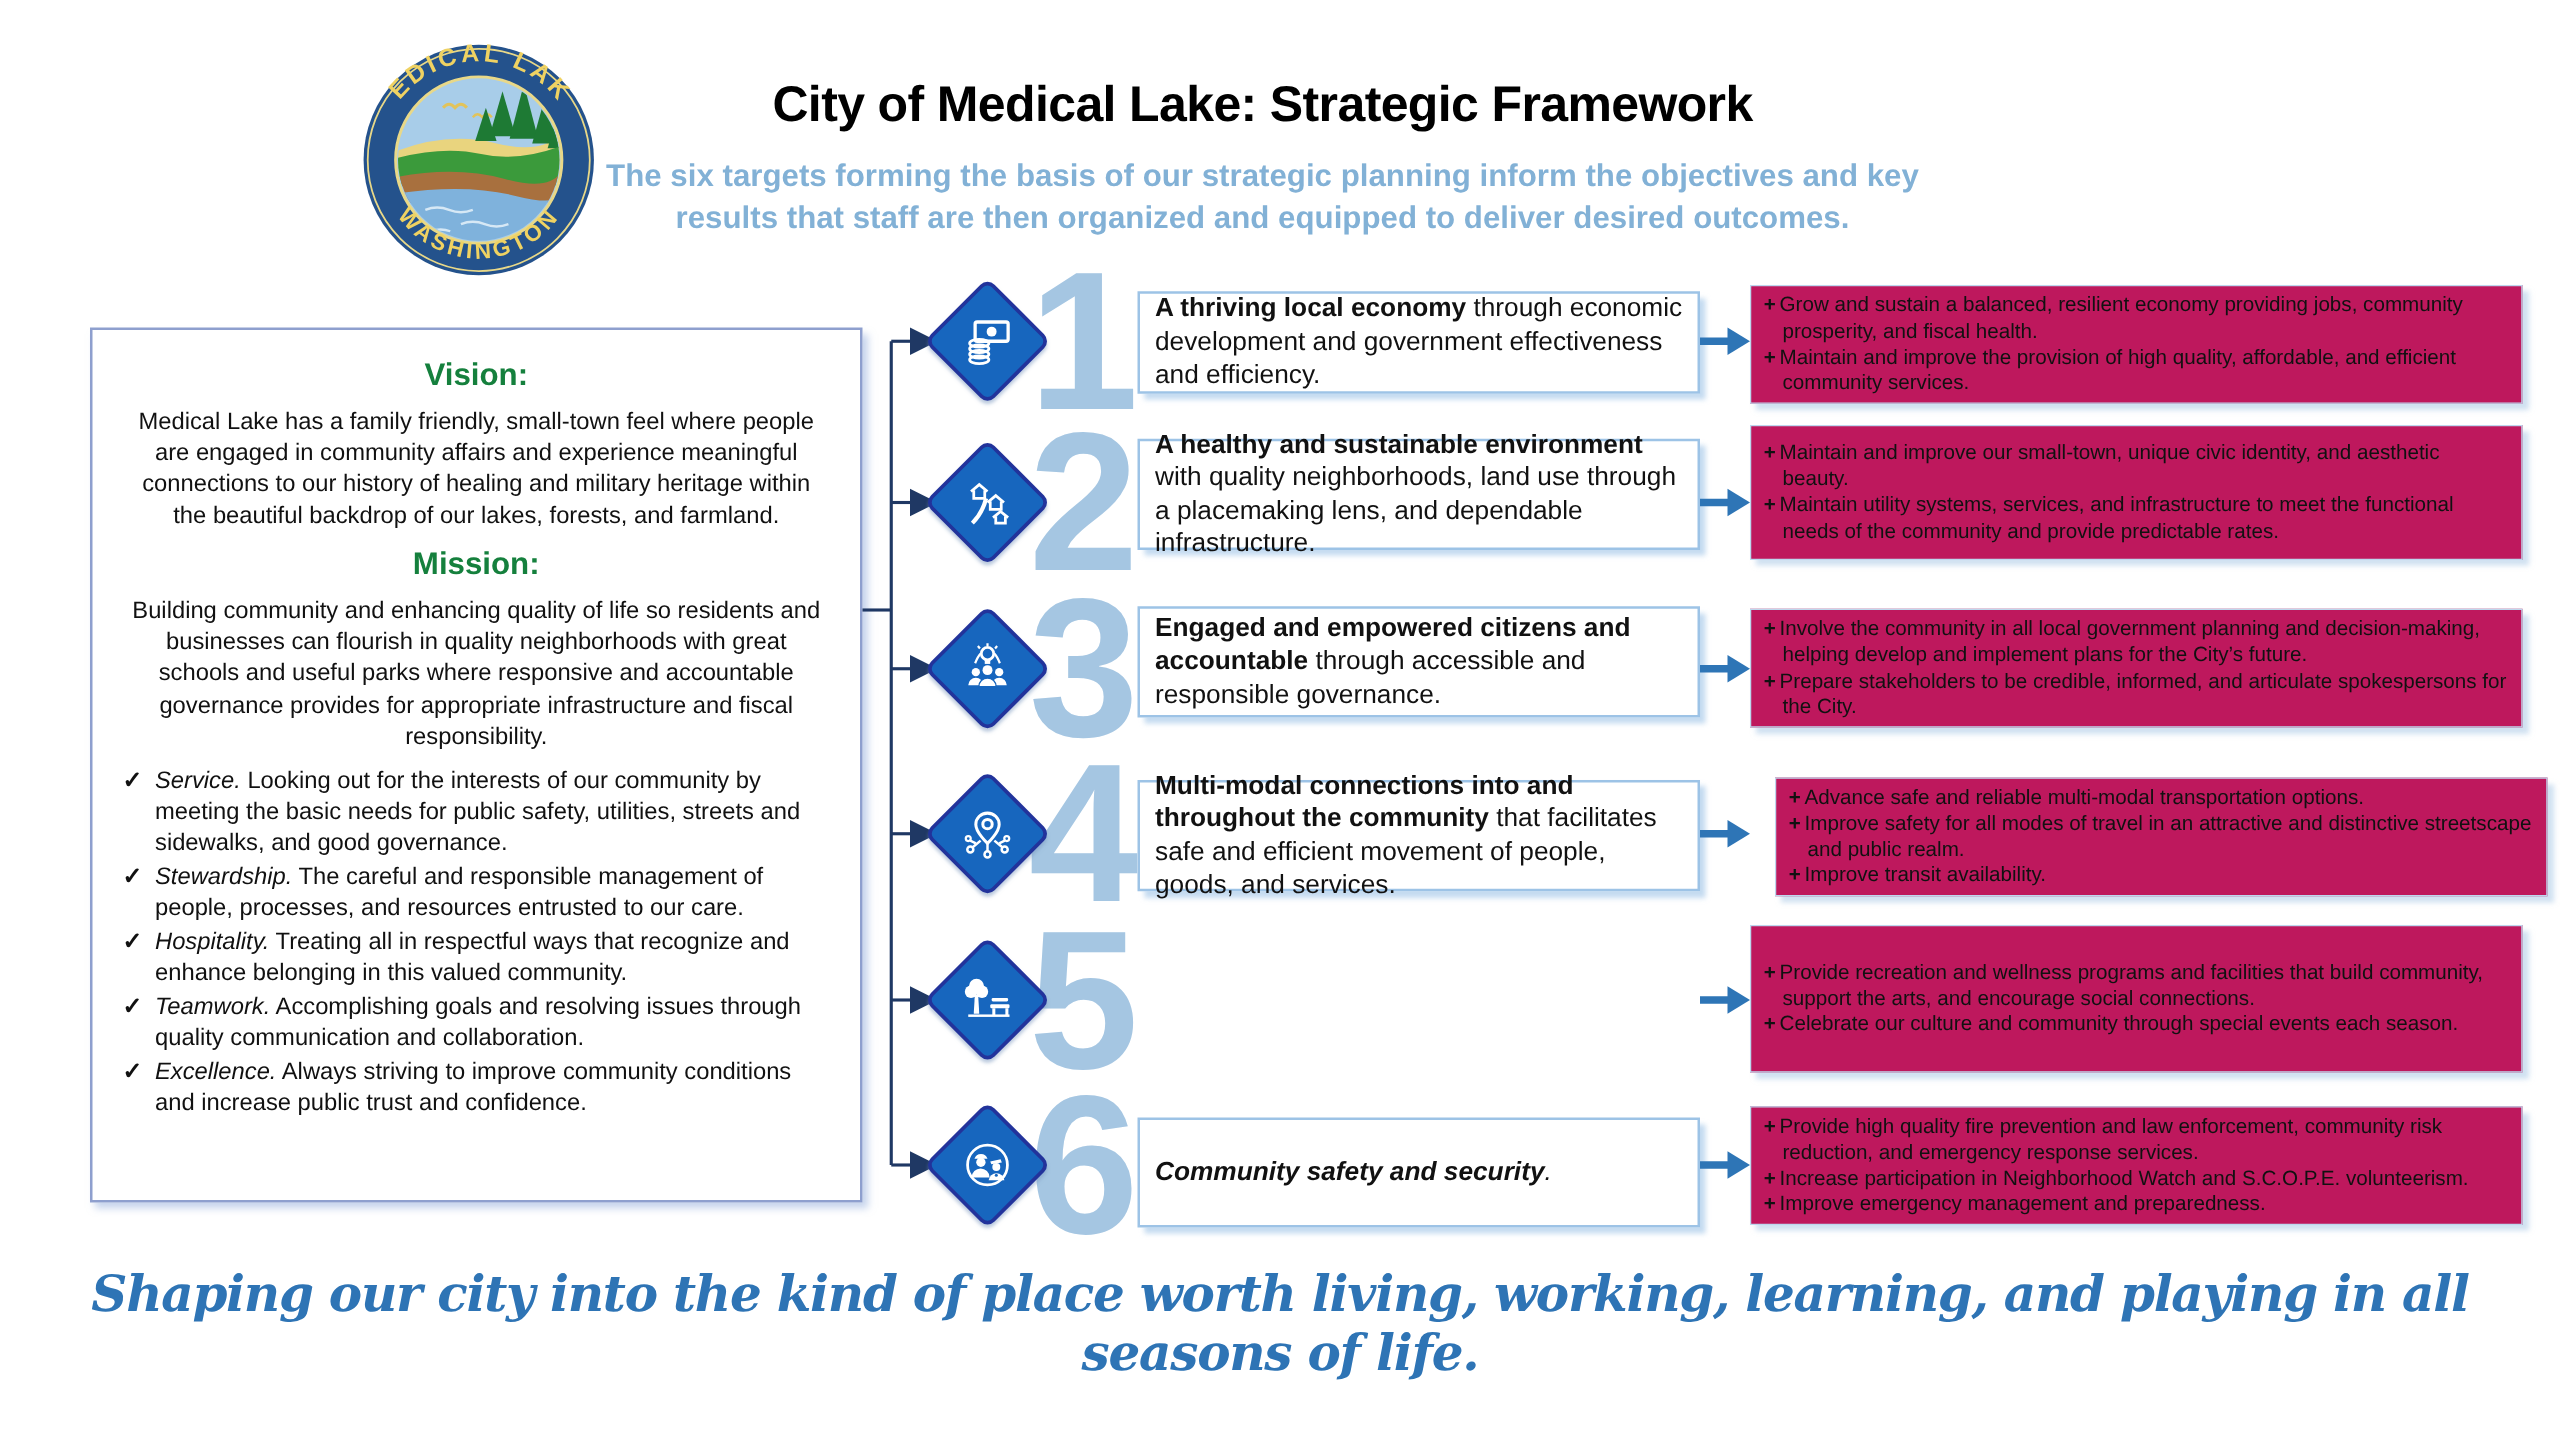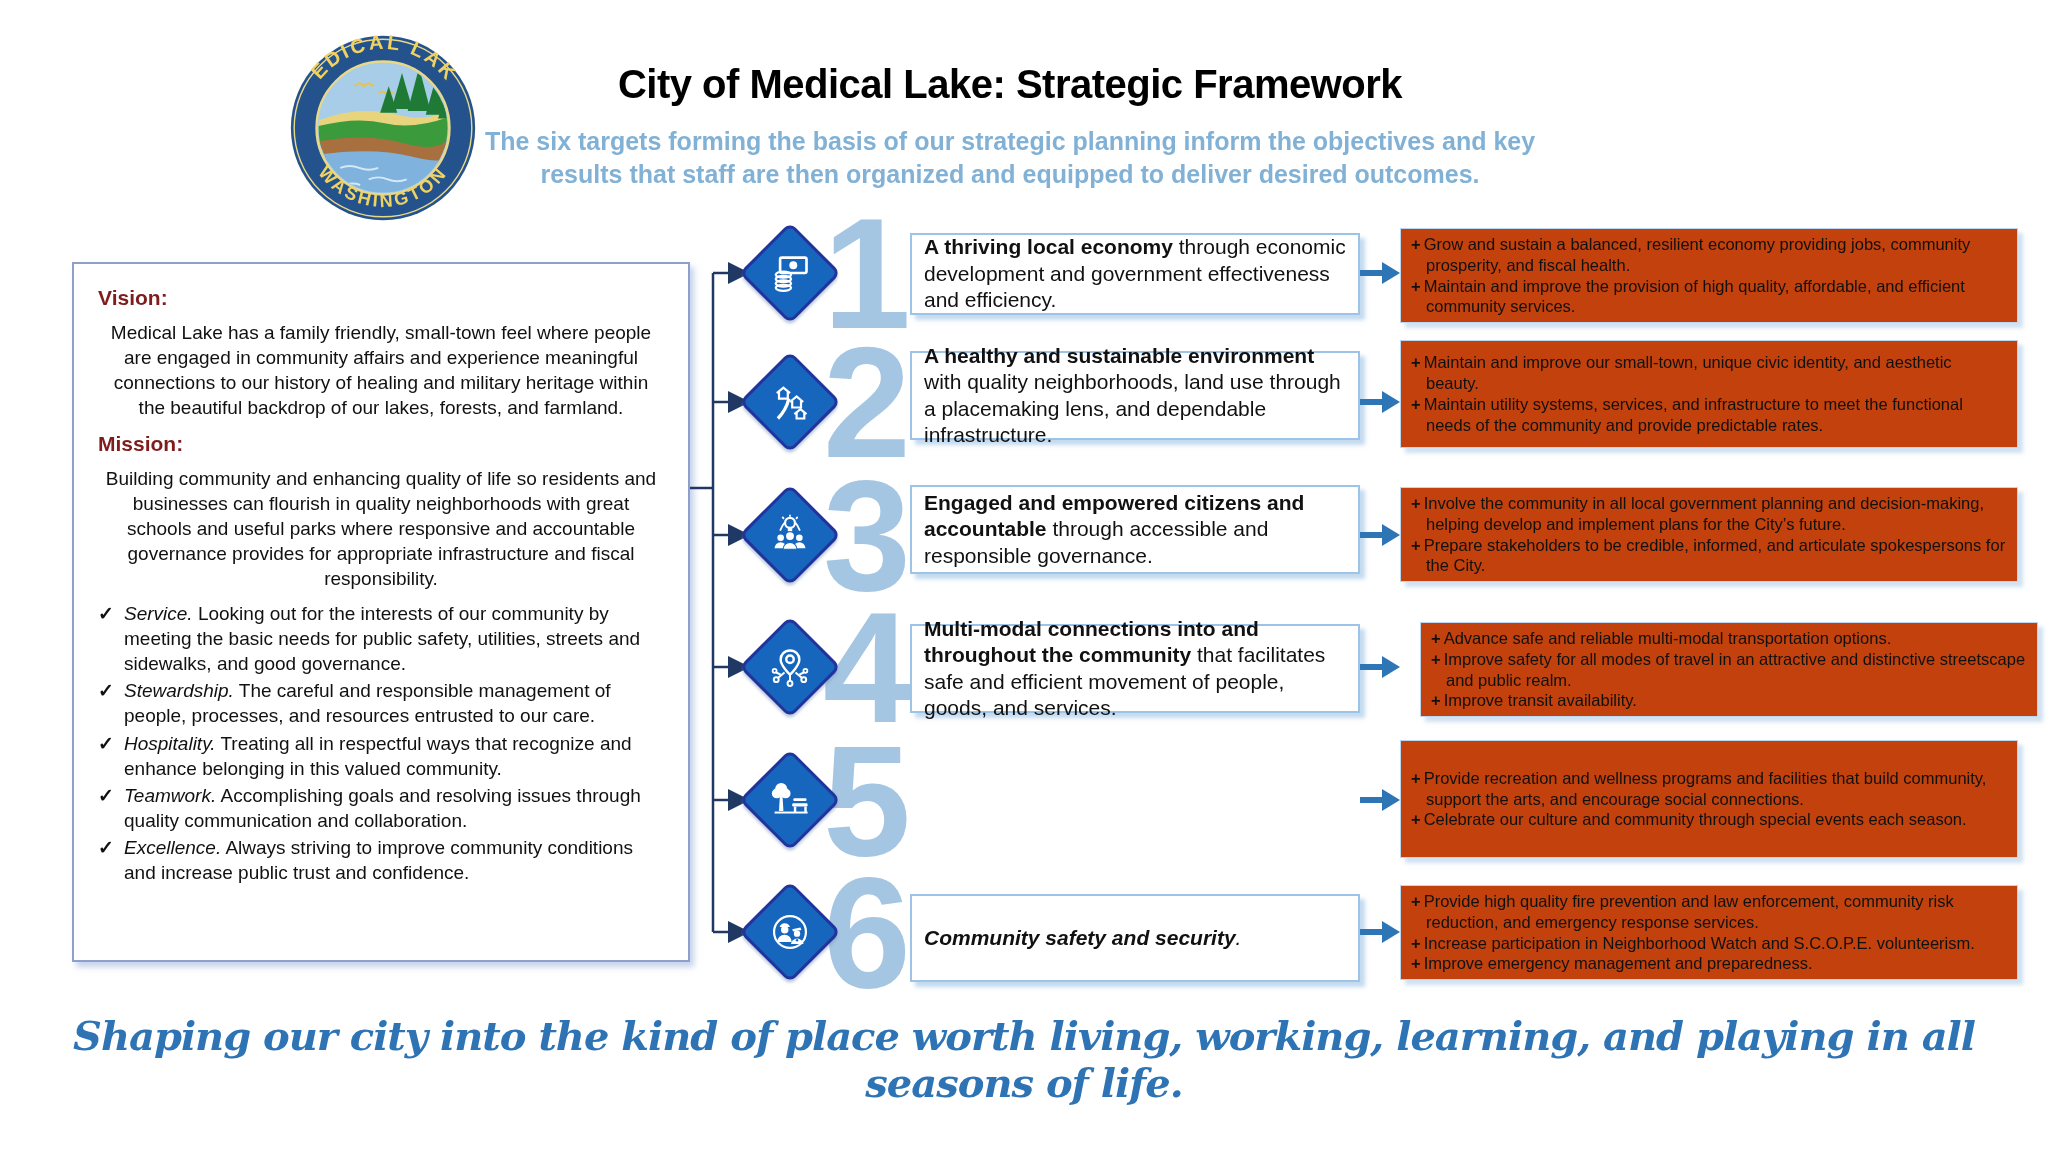--- a/index.html
+++ b/index.html
@@ -10,21 +10,21 @@
   .seal{position:absolute;left:288px;top:33px;}
   .head{position:absolute;left:420px;top:62px;width:1180px;text-align:center;}
   .title{font-size:40px;font-weight:bold;color:#000;letter-spacing:-0.5px;}
   .subtitle{margin-top:18px;font-size:25px;font-weight:bold;color:#82B1D6;line-height:1.3;
             padding:0 60px;}
 
   
   .vbox{position:absolute;left:72px;top:262px;width:618px;height:700px;background:#fff;
         border:2px solid #8E9FCE;box-shadow:4px 5px 6px rgba(150,175,220,.55);
         box-sizing:border-box;padding:14px 24px;font-size:19px;line-height:1.32;z-index:2;}
-  .vbox h3{margin:6px 0 8px 0;font-size:21px;color:#7f1d1d;}
+  .vbox h3{margin:6px 0 8px 0;font-size:25px;text-align:center;color:#15803d;}
   .vbox p{margin:0 0 10px 0;text-align:center;}
   .vals{margin:4px 0 0 0;padding:0;list-style:none;text-align:left;}
   .vals li{display:grid;grid-template-columns:26px 1fr;margin-bottom:2px;}
   .vals .chk{font-weight:bold;}
   .vals .term{font-style:italic;}
 
   
   .overlay{position:absolute;left:0;top:0;z-index:3;pointer-events:none;}
 
   
@@ -32,21 +32,21 @@
        justify-content:center;font-size:158px;font-weight:bold;color:#A5C6E2;z-index:1;
        line-height:1;}
   .diamond{position:absolute;width:66px;height:66px;background:#1766BE;border:3px solid #22339B;
            border-radius:8px;transform:rotate(45deg);display:flex;align-items:center;
            justify-content:center;z-index:4;box-shadow:2px 2px 3px rgba(120,150,190,.5);}
   .diamond .icon{transform:rotate(-45deg);display:flex;}
   .mid{position:absolute;left:910px;width:450px;background:#fff;border:2px solid #9DC3E6;
        box-shadow:5px 5px 4px rgba(155,194,230,.6);box-sizing:border-box;display:flex;
        align-items:center;padding:6px 12px;font-size:21px;line-height:1.26;z-index:2;}
   .mid p{margin:0;}
-  .obj{position:absolute;left:1400px;width:618px;background:#c2410c;border:1.5px solid #BDD7EE;
+  .obj{position:absolute;left:1400px;width:618px;background:#be185d;border:1.5px solid #BDD7EE;
        box-shadow:5px 5px 4px rgba(170,200,230,.55);box-sizing:border-box;display:flex;
        flex-direction:column;justify-content:center;padding:5px 10px;font-size:16.5px;
        line-height:1.26;z-index:2;}
   .obj .b{padding-left:15px;text-indent:-15px;}
   .obj .plus{font-weight:bold;margin-right:3px;}
 
   
   .tagline{position:absolute;left:0;top:1012px;width:2048px;text-align:center;
            font-family:"DejaVu Serif",serif;font-style:italic;font-weight:bold;
            font-size:40px;color:#2E74B5;letter-spacing:-1px;}

